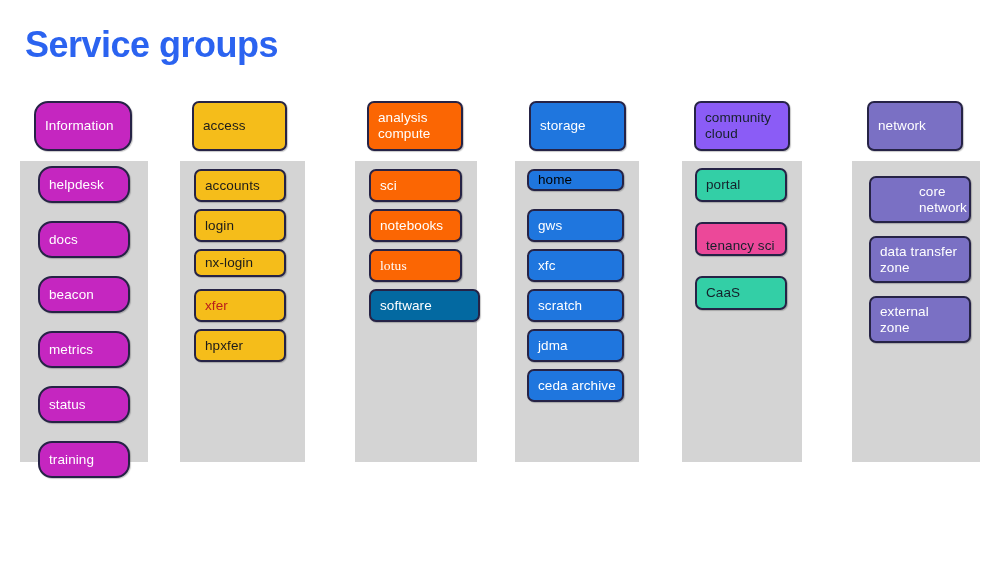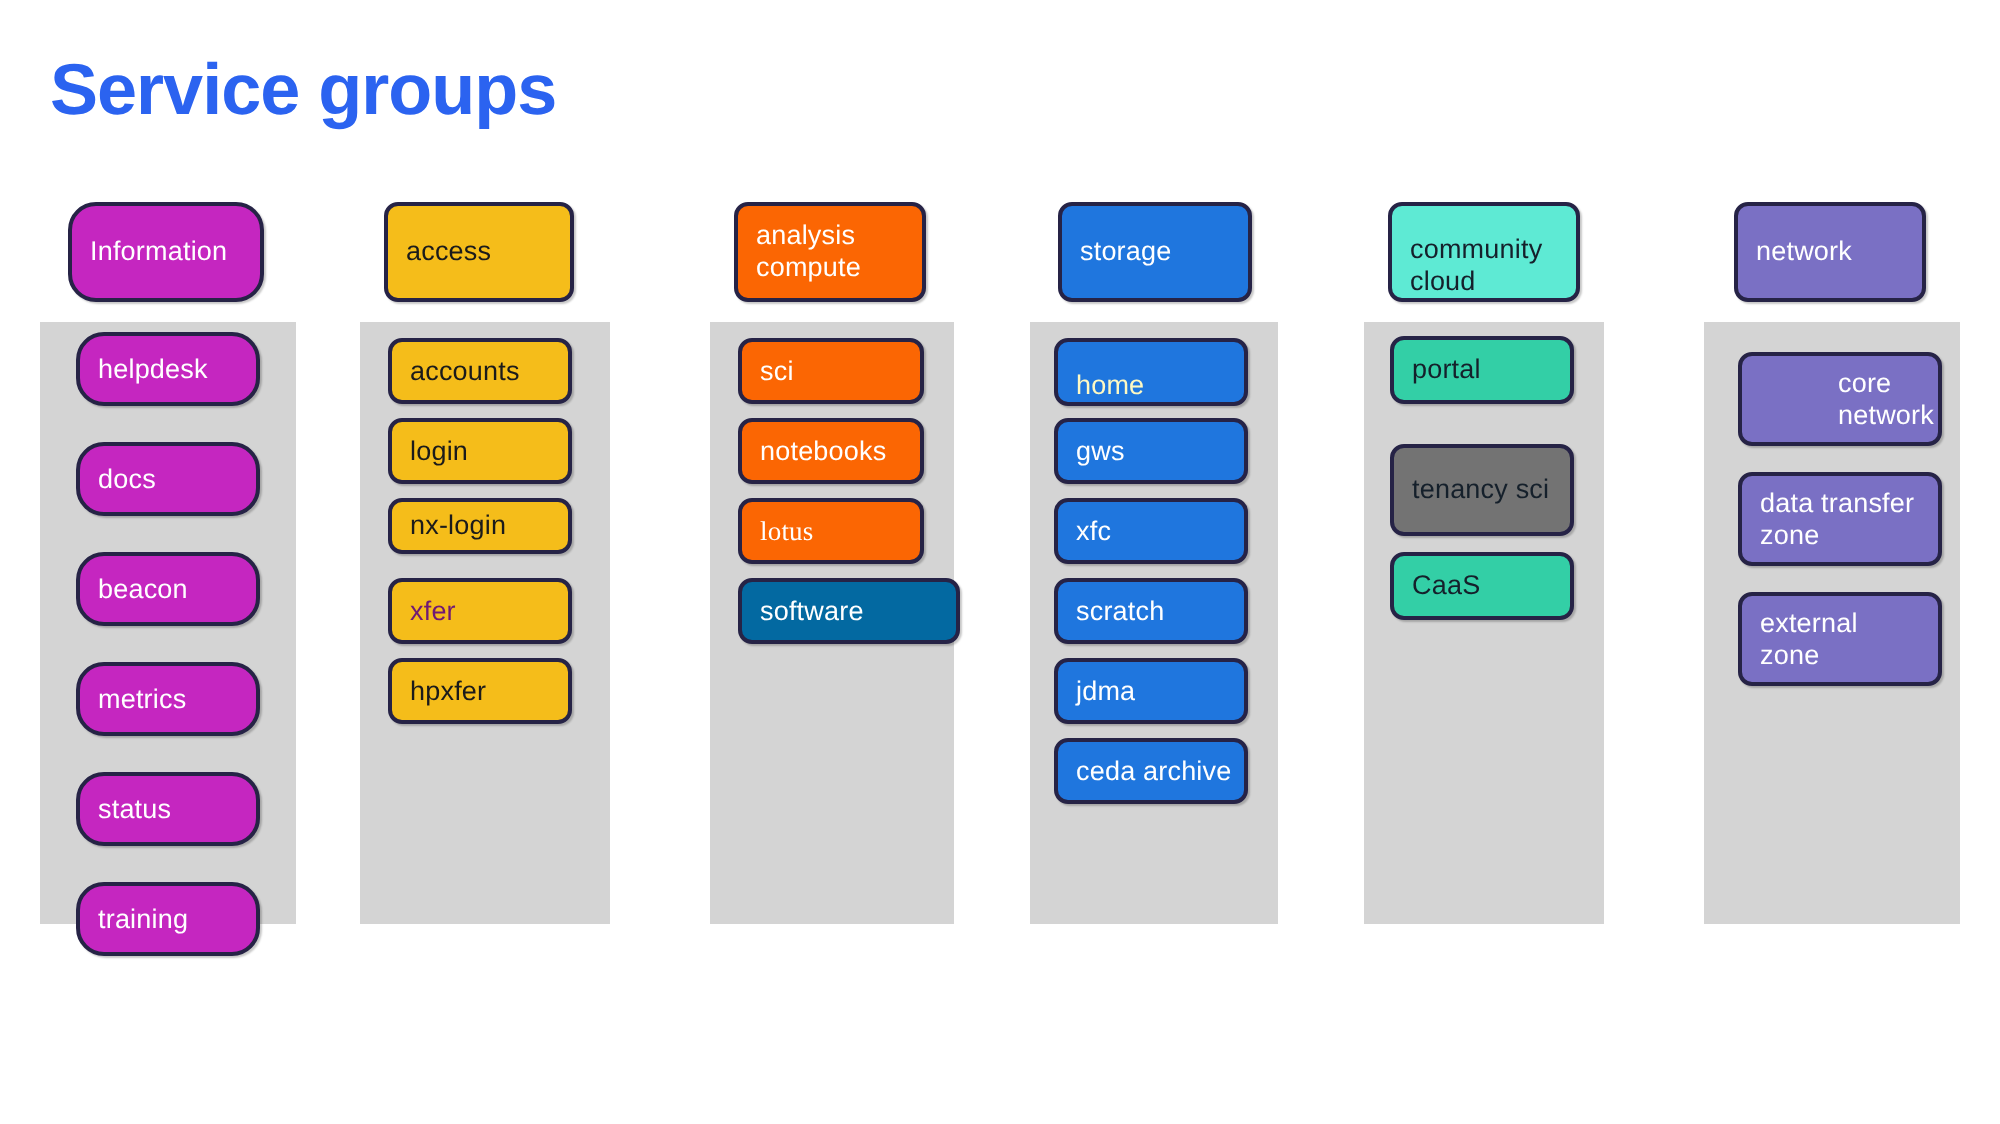--- a/index.html
+++ b/index.html
@@ -107,21 +107,21 @@
         </div>
         <div class="node theme-amber" style="left: 194px; top: 169px; width: 92px; height: 33px; background: rgb(245, 189, 26); color: rgb(27, 27, 27); border-color: rgb(38, 35, 70);">
           <span class="label">accounts</span>
         </div>
         <div class="node theme-amber" style="left: 194px; top: 209px; width: 92px; height: 33px; background: rgb(245, 189, 26); color: rgb(27, 27, 27); border-color: rgb(38, 35, 70);">
           <span class="label">login</span>
         </div>
         <div class="node theme-amber" style="left: 194px; top: 249px; width: 92px; height: 28px; background: rgb(245, 189, 26); color: rgb(27, 27, 27); border-color: rgb(38, 35, 70);">
           <span class="label">nx-login</span>
         </div>
-        <div class="node theme-amber" style="left: 194px; top: 289px; width: 92px; height: 33px; background: rgb(245, 189, 26); color: #701a75; border-color: rgb(38, 35, 70);">
+        <div class="node theme-amber" style="left: 194px; top: 289px; width: 92px; height: 33px; background: rgb(245, 189, 26); color: #b91c1c; border-color: rgb(38, 35, 70);">
           <span class="label">xfer</span>
         </div>
         <div class="node theme-amber" style="left: 194px; top: 329px; width: 92px; height: 33px; background: rgb(245, 189, 26); color: rgb(27, 27, 27); border-color: rgb(38, 35, 70);">
           <span class="label">hpxfer</span>
         </div>
       </div>
       <div class="column">
         <div class="panel" style="left: 355px; top: 161px; width: 122px; height: 301px; background: rgb(212, 212, 212);"></div>
         <div class="node header theme-orange" style="left: 367px; top: 101px; width: 96px; height: 50px; background: rgb(251, 102, 3); color: rgb(255, 255, 255); border-color: rgb(38, 35, 70);">
           <span class="label">analysis
@@ -138,49 +138,49 @@
         </div>
         <div class="node theme-orange" style="left: 369px; top: 289px; width: 111px; height: 33px; background: #0369a1; color: rgb(255, 255, 255); border-color: rgb(38, 35, 70);">
           <span class="label">software</span>
         </div>
       </div>
       <div class="column">
         <div class="panel" style="left: 515px; top: 161px; width: 124px; height: 301px; background: rgb(212, 212, 212);"></div>
         <div class="node header theme-blue" style="left: 529px; top: 101px; width: 97px; height: 50px; background: rgb(31, 118, 222); color: rgb(255, 255, 255); border-color: rgb(38, 35, 70);">
           <span class="label">storage</span>
         </div>
-        <div class="node theme-blue" style="left: 527px; top: 169px; width: 97px; height: 34px; background: rgb(31, 118, 222); color: #fef9c3; border-color: rgb(38, 35, 70); align-items: flex-end;">
+        <div class="node theme-blue" style="left: 527px; top: 169px; width: 97px; height: 22px; background: rgb(31, 118, 222); color: #000000; border-color: rgb(38, 35, 70);">
           <span class="label">home</span>
         </div>
         <div class="node theme-blue" style="left: 527px; top: 209px; width: 97px; height: 33px; background: rgb(31, 118, 222); color: rgb(255, 255, 255); border-color: rgb(38, 35, 70);">
           <span class="label">gws</span>
         </div>
         <div class="node theme-blue" style="left: 527px; top: 249px; width: 97px; height: 33px; background: rgb(31, 118, 222); color: rgb(255, 255, 255); border-color: rgb(38, 35, 70);">
           <span class="label">xfc</span>
         </div>
         <div class="node theme-blue" style="left: 527px; top: 289px; width: 97px; height: 33px; background: rgb(31, 118, 222); color: rgb(255, 255, 255); border-color: rgb(38, 35, 70);">
           <span class="label">scratch</span>
         </div>
         <div class="node theme-blue" style="left: 527px; top: 329px; width: 97px; height: 33px; background: rgb(31, 118, 222); color: rgb(255, 255, 255); border-color: rgb(38, 35, 70);">
           <span class="label">jdma</span>
         </div>
         <div class="node theme-blue" style="left: 527px; top: 369px; width: 97px; height: 33px; background: rgb(31, 118, 222); color: rgb(255, 255, 255); border-color: rgb(38, 35, 70);">
           <span class="label">ceda archive</span>
         </div>
       </div>
       <div class="column">
         <div class="panel" style="left: 682px; top: 161px; width: 120px; height: 301px; background: rgb(212, 212, 212);"></div>
-        <div class="node header theme-teal" style="left: 694px; top: 101px; width: 96px; height: 50px; background: #5eead4; color: rgb(21, 32, 43); border-color: rgb(38, 35, 70); align-items: flex-end;">
+        <div class="node header theme-teal" style="left: 694px; top: 101px; width: 96px; height: 50px; background: #8b5cf6; color: rgb(21, 32, 43); border-color: rgb(38, 35, 70);">
           <span class="label">community
 cloud</span>
         </div>
         <div class="node theme-teal" style="left: 695px; top: 168px; width: 92px; height: 34px; background: rgb(51, 207, 166); color: rgb(21, 32, 43); border-color: rgb(38, 35, 70);">
           <span class="label">portal</span>
         </div>
-        <div class="node theme-teal" style="left: 695px; top: 222px; width: 92px; height: 46px; background: #737373; color: rgb(21, 32, 43); border-color: rgb(38, 35, 70);">
+        <div class="node theme-teal" style="left: 695px; top: 222px; width: 92px; height: 34px; background: #ec4899; color: rgb(21, 32, 43); border-color: rgb(38, 35, 70); align-items: flex-end;">
           <span class="label">tenancy sci</span>
         </div>
         <div class="node theme-teal" style="left: 695px; top: 276px; width: 92px; height: 34px; background: rgb(51, 207, 166); color: rgb(21, 32, 43); border-color: rgb(38, 35, 70);">
           <span class="label">CaaS</span>
         </div>
       </div>
       <div class="column">
         <div class="panel" style="left: 852px; top: 161px; width: 128px; height: 301px; background: rgb(212, 212, 212);"></div>
         <div class="node header theme-purple" style="left: 867px; top: 101px; width: 96px; height: 50px; background: rgb(122, 112, 196); color: rgb(255, 255, 255); border-color: rgb(38, 35, 70);">
           <span class="label">network</span>

